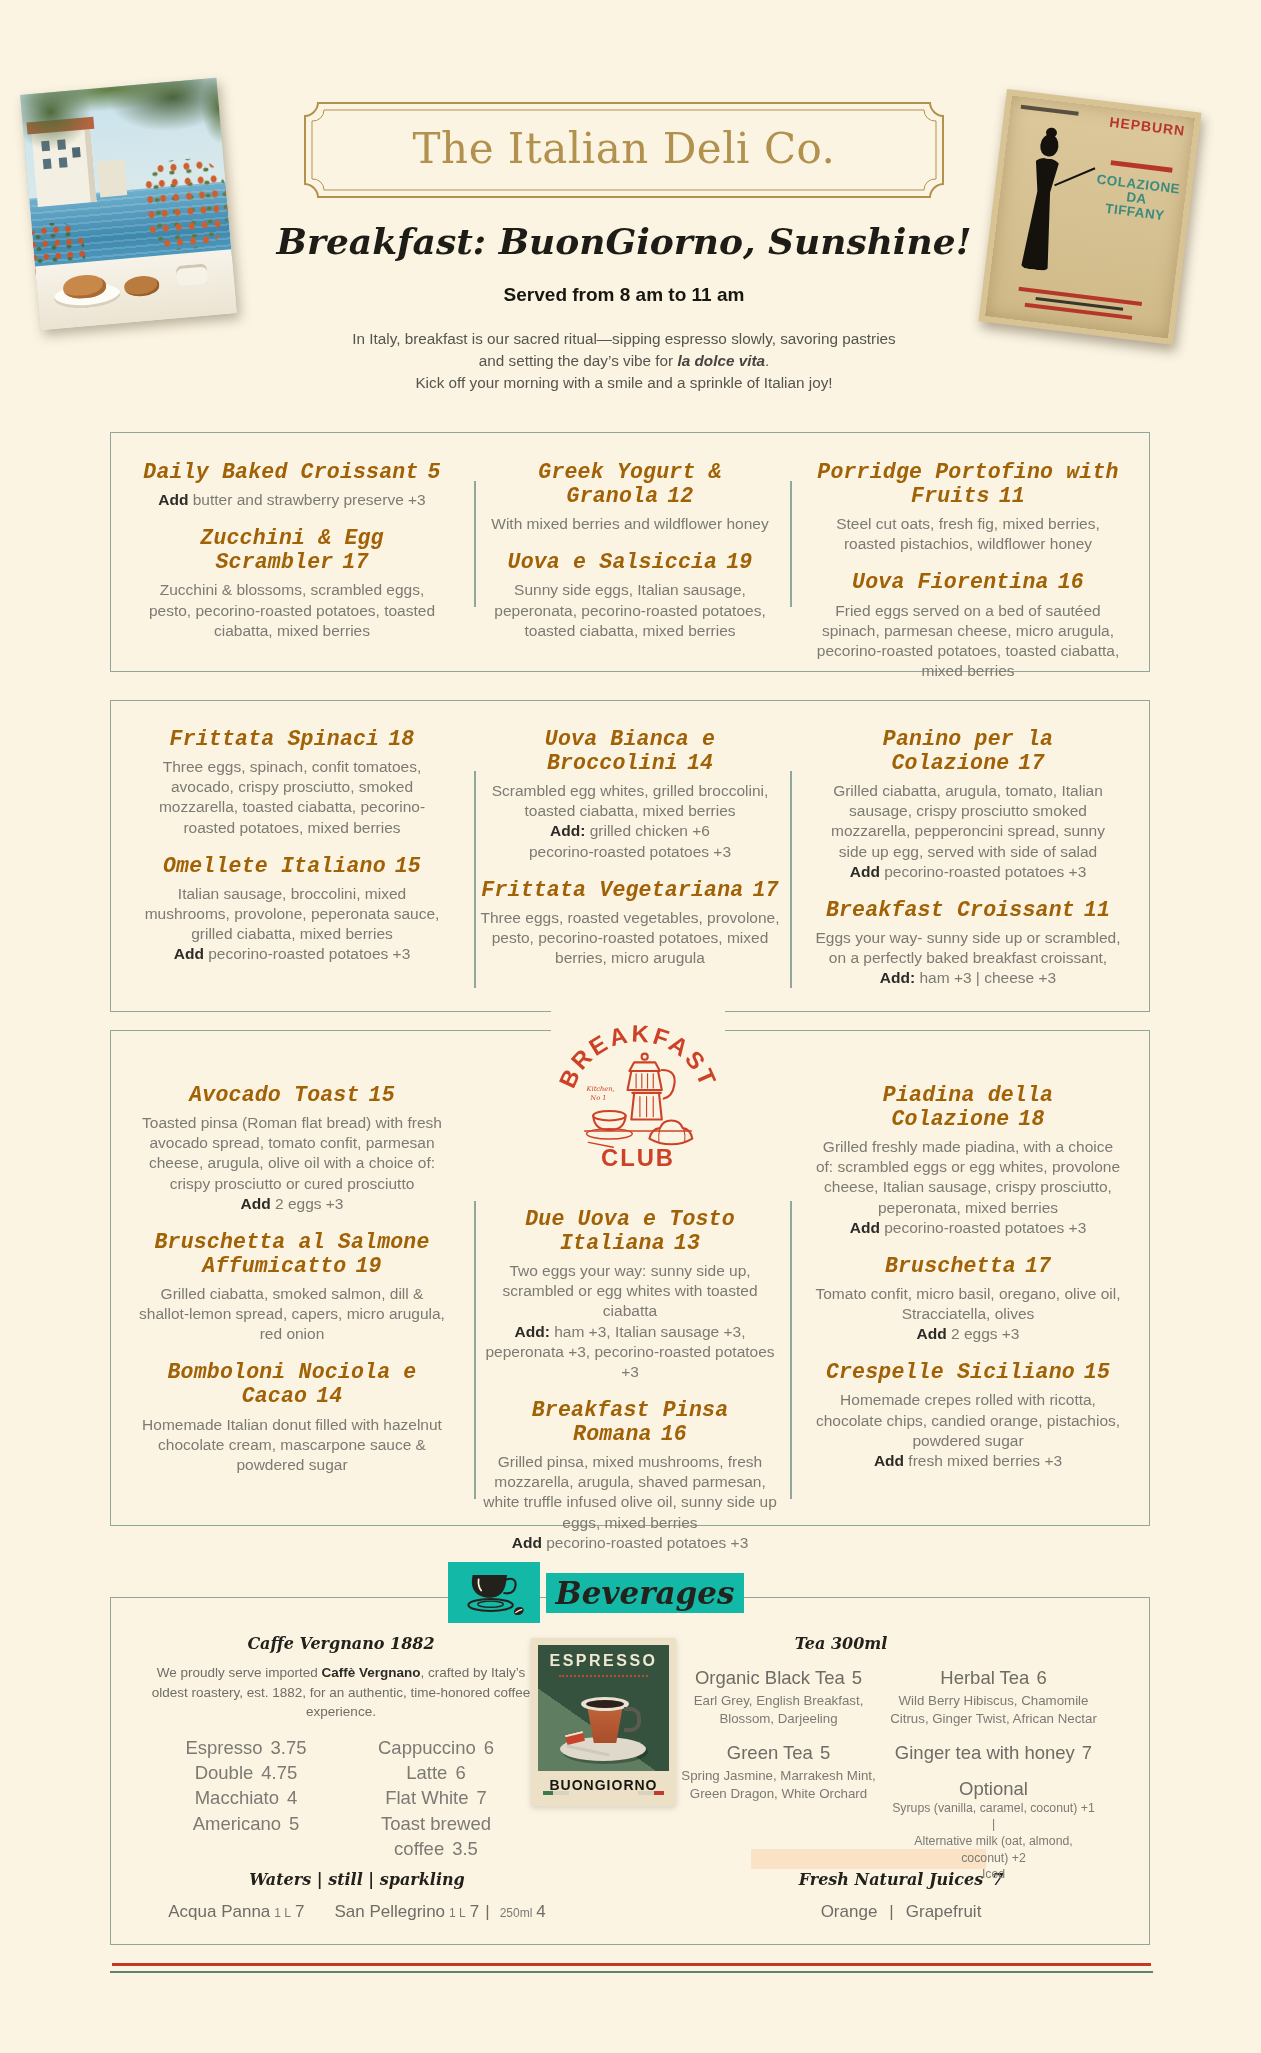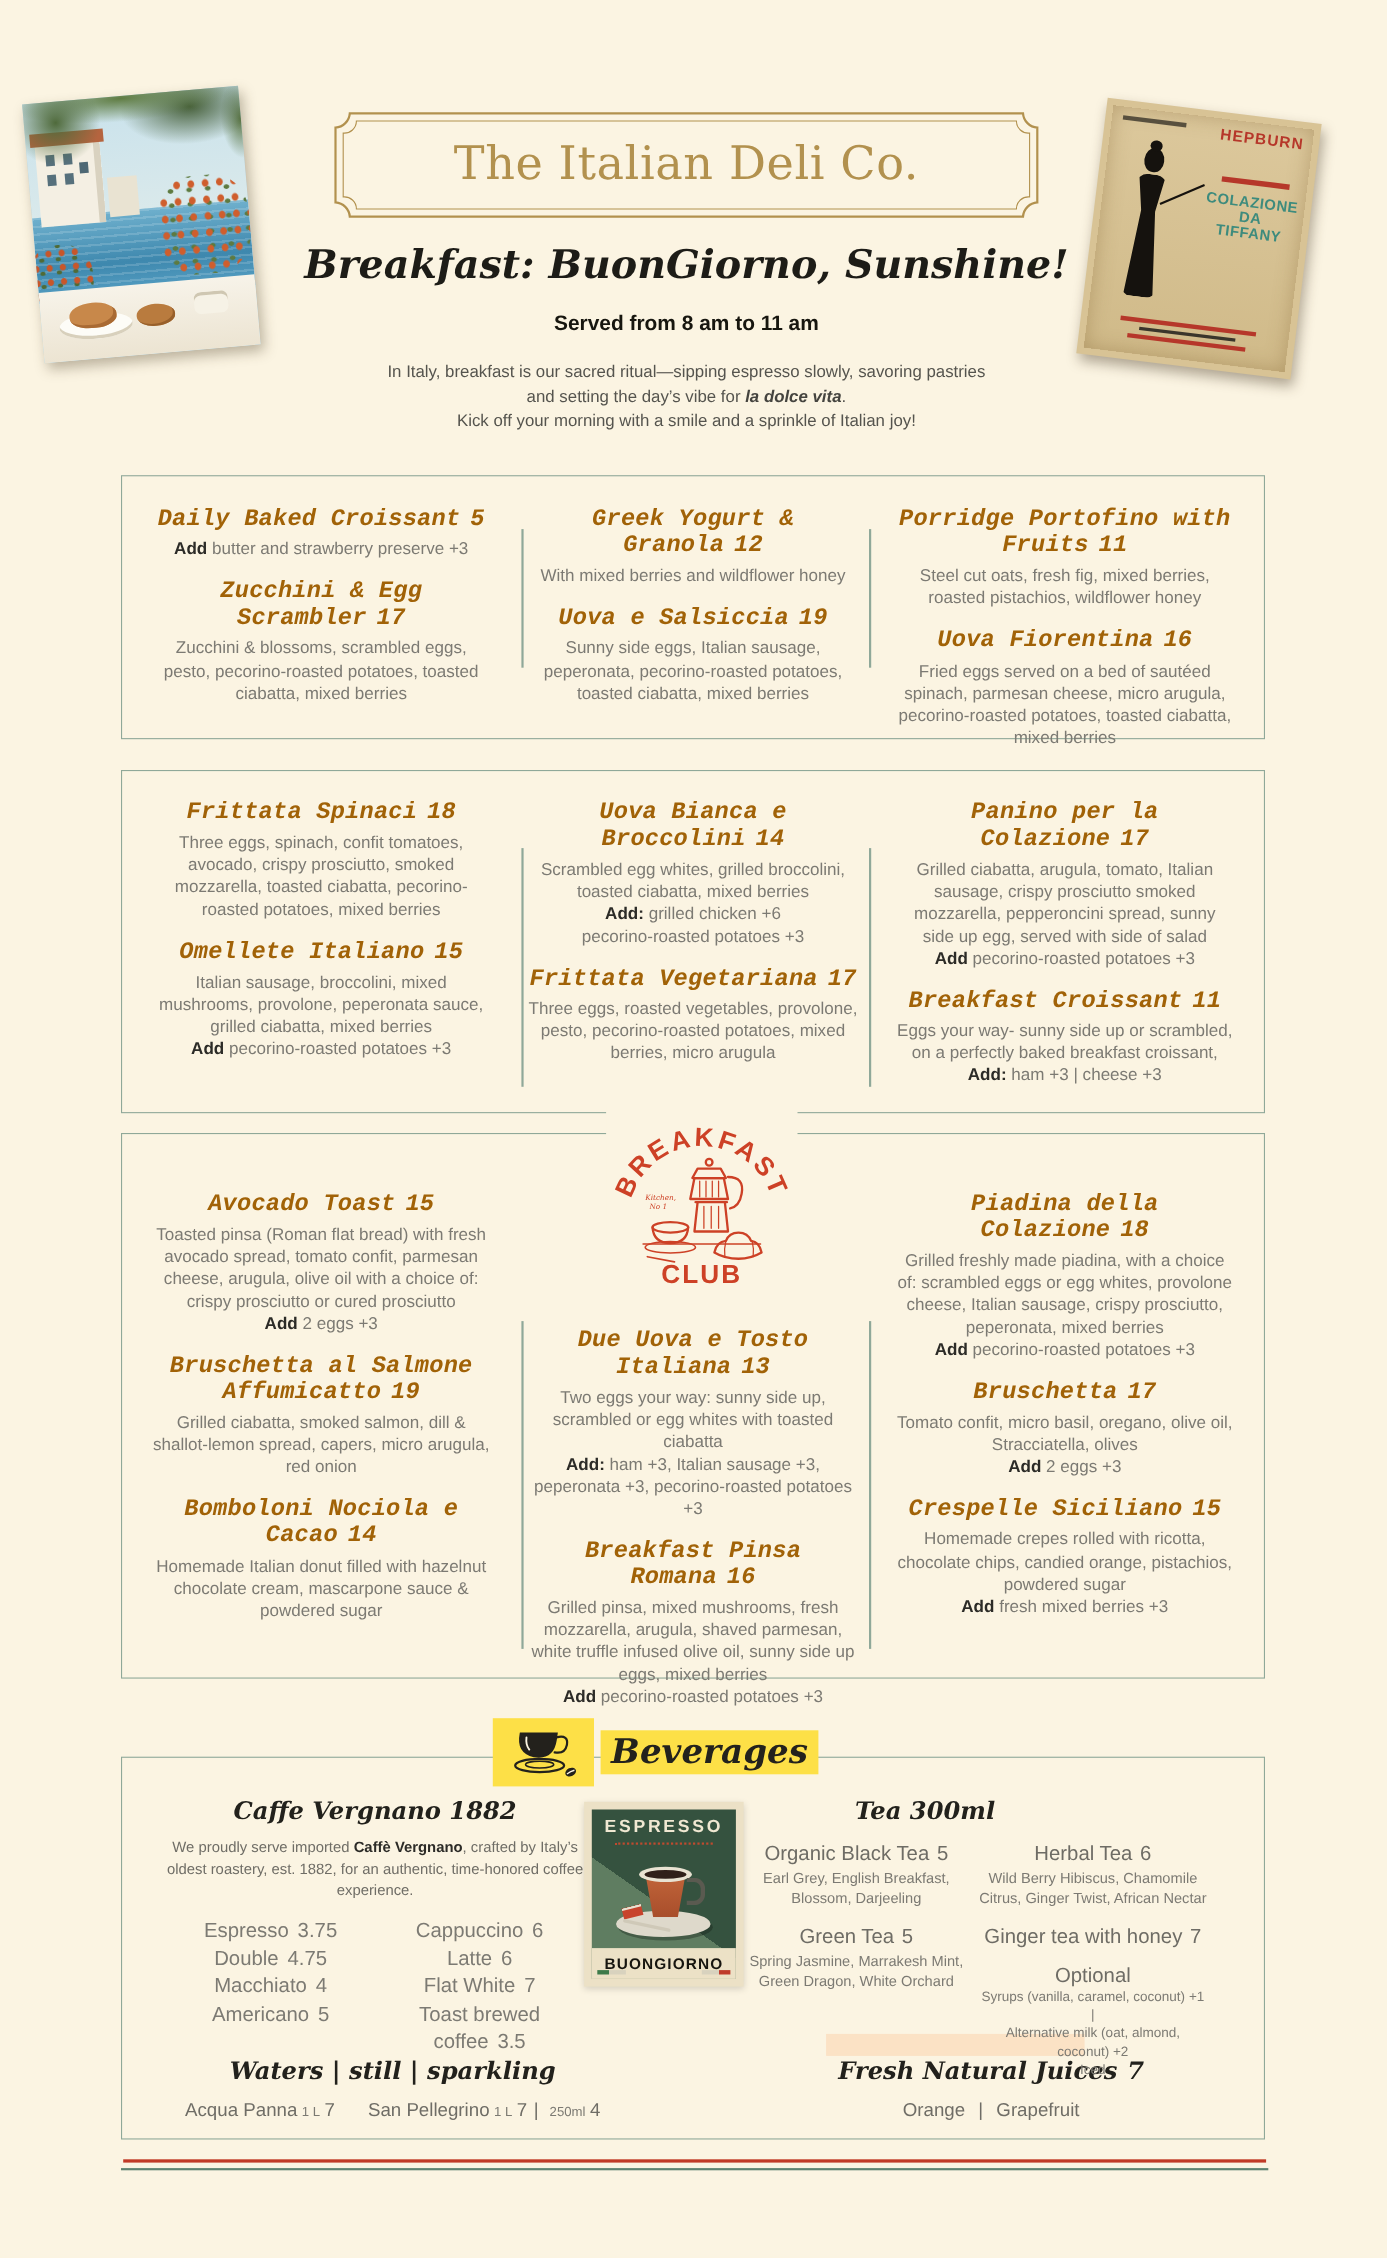--- a/index.html
+++ b/index.html
@@ -88,25 +88,25 @@
   .vdiv{position:absolute;width:1.5px;background:#8fa899;}
 
   
   .club{position:absolute;left:551px;top:1004px;width:174px;height:172px;background:#fbf4e2;
       display:flex;align-items:center;justify-content:center;z-index:2;}
 
   
   #bev{top:1597px;height:348px;}
   .bev-title-wrap{position:absolute;left:0;top:1562px;width:1248px;display:flex;justify-content:center;
       align-items:center;gap:6px;z-index:3;transform:translateX(-28px);}
-  .bev-title-wrap .pad{background:#fde047;padding:2px 10px;}
+  .bev-title-wrap .pad{background:#14b8a6;padding:2px 10px;}
   .bev-title{font-family:"DejaVu Serif",serif;font-style:italic;font-weight:bold;font-size:31px;color:#23221d;}
   .bev-inner{position:absolute;inset:0;}
   .coffee{position:absolute;left:40px;top:36px;width:380px;text-align:center;}
-  .bev-heading{font-family:"DejaVu Serif",serif;font-style:italic;font-weight:bold;font-size:22px;color:#22211c;}
+  .bev-heading{font-family:"DejaVu Serif",serif;font-style:italic;font-weight:bold;font-size:16px;color:#22211c;}
   .blurb{font-size:13.5px;color:#6f6d66;line-height:1.45;margin-top:10px;}
   .blurb b{color:#2c2b27;}
   .coffee-cols{display:flex;margin-top:13px;}
   .coffee-col{flex:1;}
   .coffee-line{font-size:18.5px;color:#7c7a73;line-height:1.37;}
   .cprice{margin-left:8px;}
 
   .esp{position:absolute;left:420px;top:40px;width:145px;height:168px;background:#ece1c6;padding:7px;
       box-sizing:border-box;box-shadow:0 2px 6px rgba(0,0,0,.15);}
   .esp-in{position:relative;height:100%;background:linear-gradient(215deg,#35523f 0 55%,#5f7d61 55%);overflow:hidden;}

